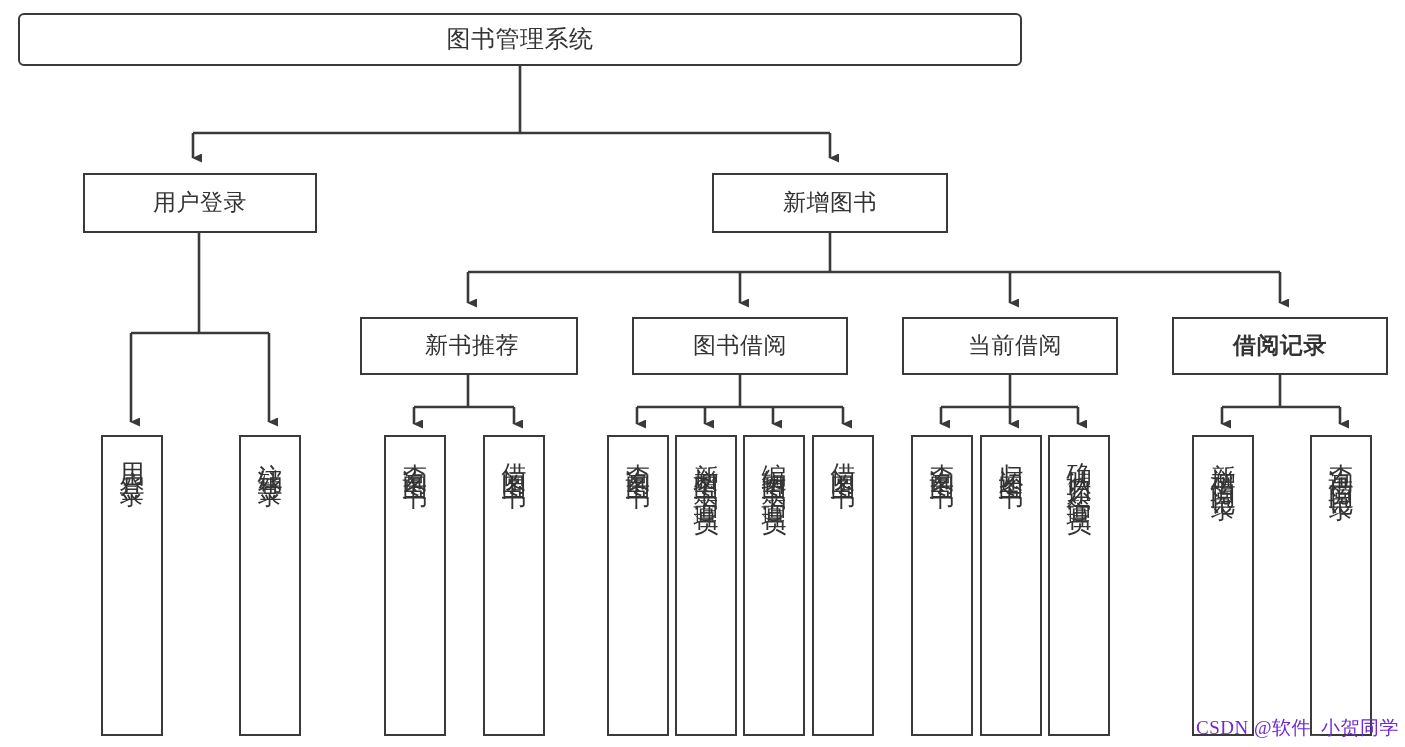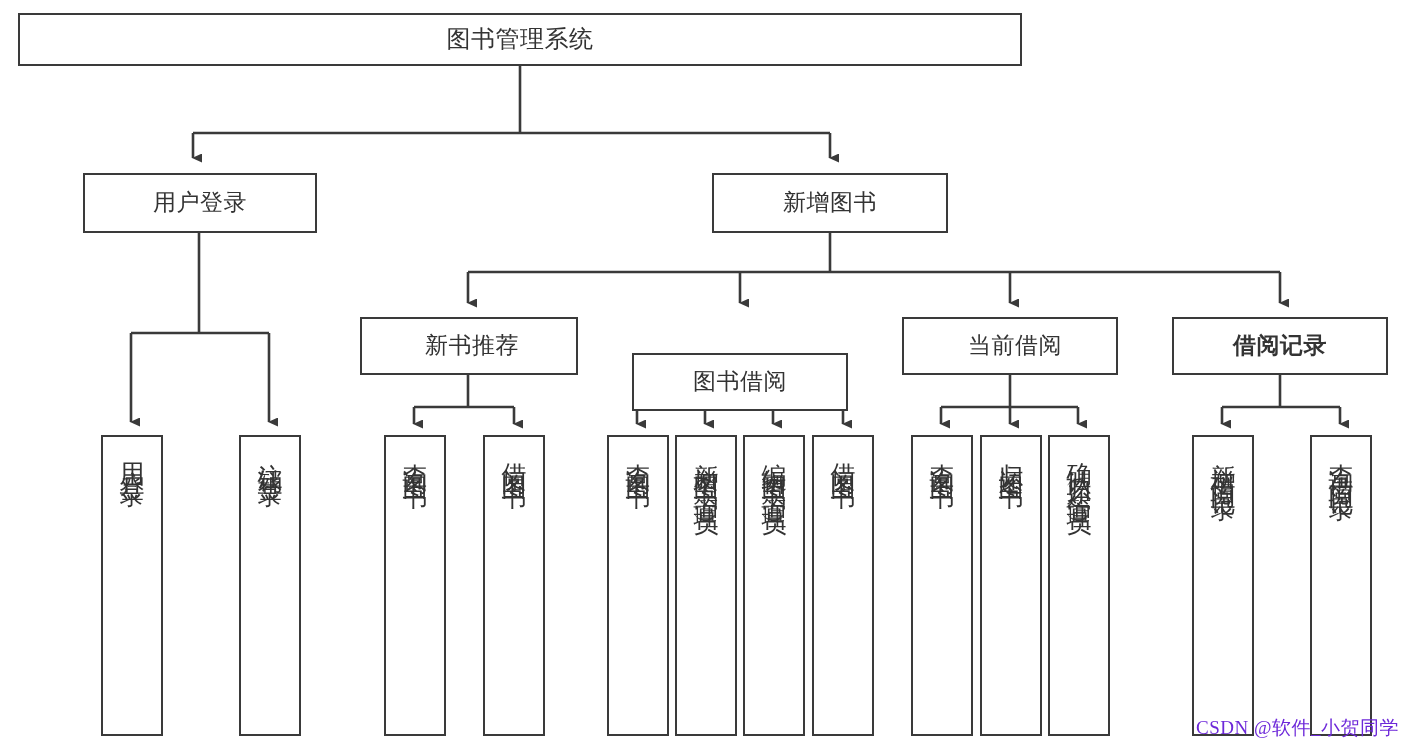--- a/index.html
+++ b/index.html
@@ -115,37 +115,37 @@
       <path d="M1010,407 L1010,424" marker-end="url(#arrowhead)"></path>
       <path d="M1078,407 L1078,424" marker-end="url(#arrowhead)"></path>
 
       <path d="M1280,375 L1280,407"></path>
       <path d="M1222,407 L1340,407"></path>
       <path d="M1222,407 L1222,424" marker-end="url(#arrowhead)"></path>
       <path d="M1340,407 L1340,424" marker-end="url(#arrowhead)"></path>
     </g>
   </svg>
 
-  <div class="node horiz root" style="left:18px;top:13px;width:1004px;height:53px;">
+  <div class="node horiz root" style="left:18px;top:13px;width:1004px;height:53px;border-radius:6px;">
     <span class="label">图书管理系统</span>
   </div>
 
   <div class="node horiz" style="left:83px;top:173px;width:234px;height:60px;">
     <span class="label">用户登录</span>
   </div>
 
   <div class="node horiz" style="left:712px;top:173px;width:236px;height:60px;">
     <span class="label">新增图书</span>
   </div>
 
   <div class="node horiz" style="left:360px;top:317px;width:218px;height:58px;padding-left:6px;">
     <span class="label">新书推荐</span>
   </div>
 
-  <div class="node horiz" style="left:632px;top:317px;width:216px;height:58px;margin-top:36px;">
+  <div class="node horiz" style="left:632px;top:317px;width:216px;height:58px;">
     <span class="label">图书借阅</span>
   </div>
 
   <div class="node horiz" style="left:902px;top:317px;width:216px;height:58px;padding-left:10px;">
     <span class="label">当前借阅</span>
   </div>
 
   <div class="node horiz" style="left:1172px;top:317px;width:216px;height:58px;font-weight:bold;">
     <span class="label">借阅记录</span>
   </div>

